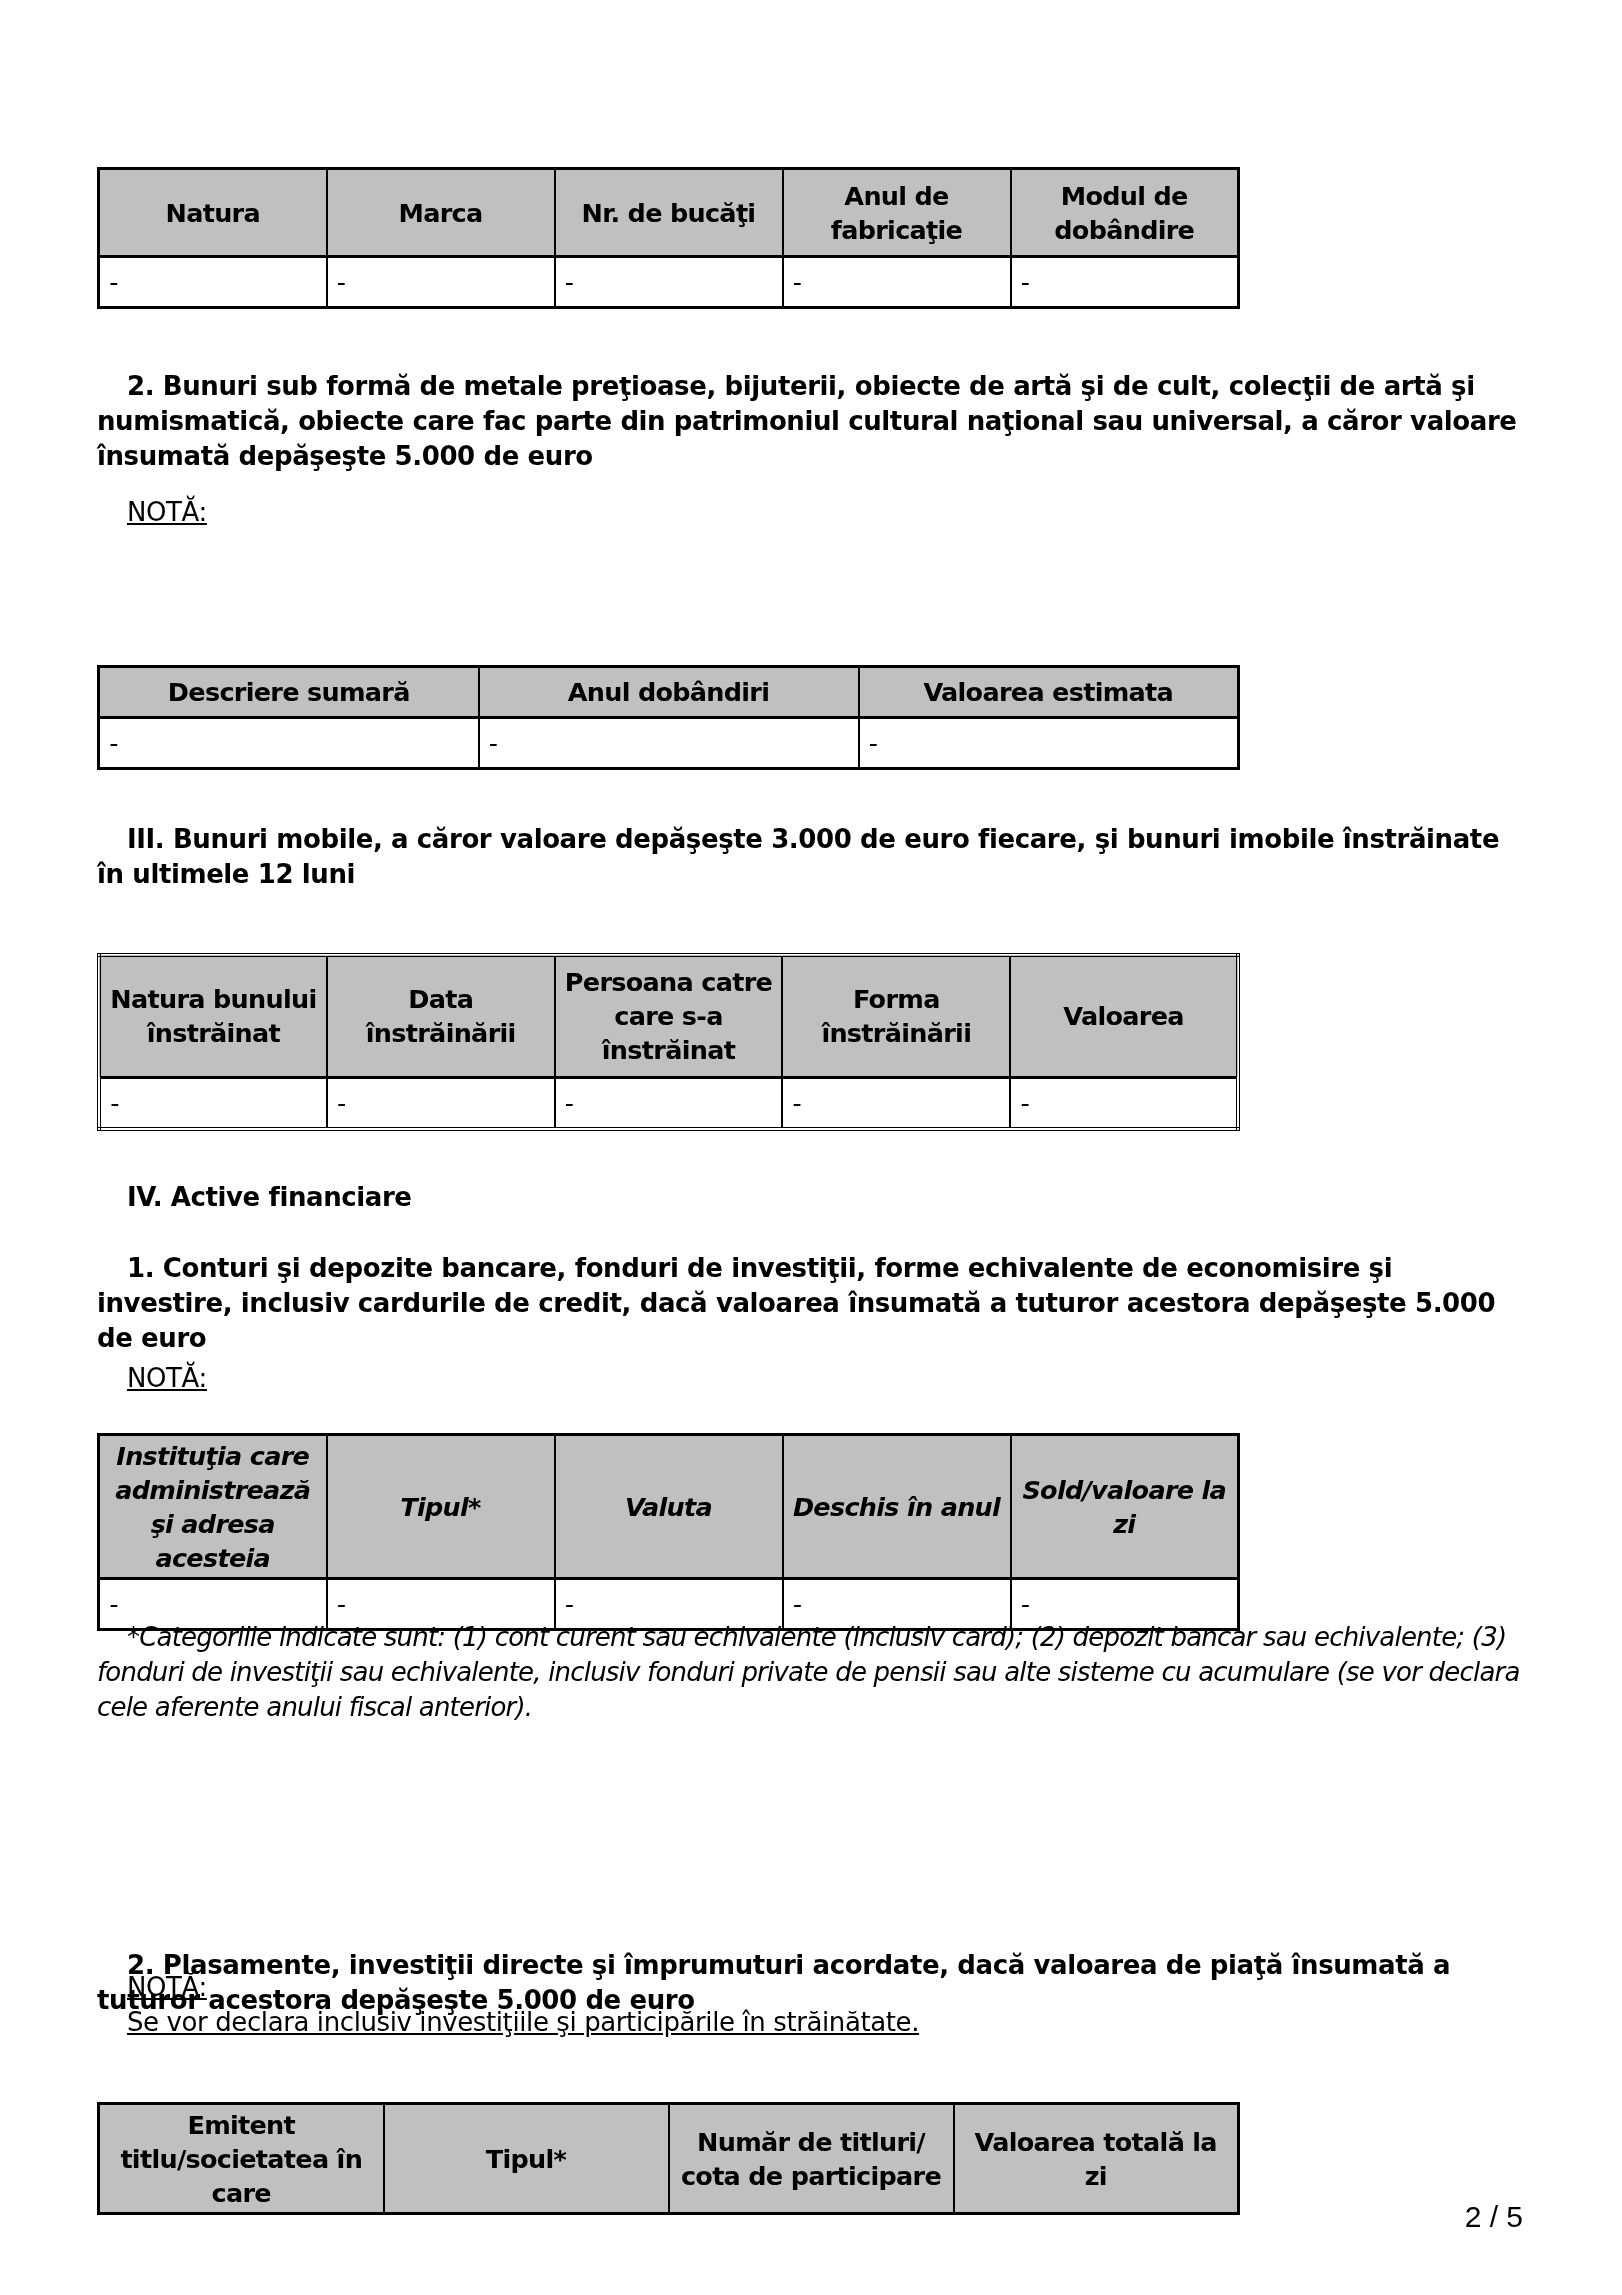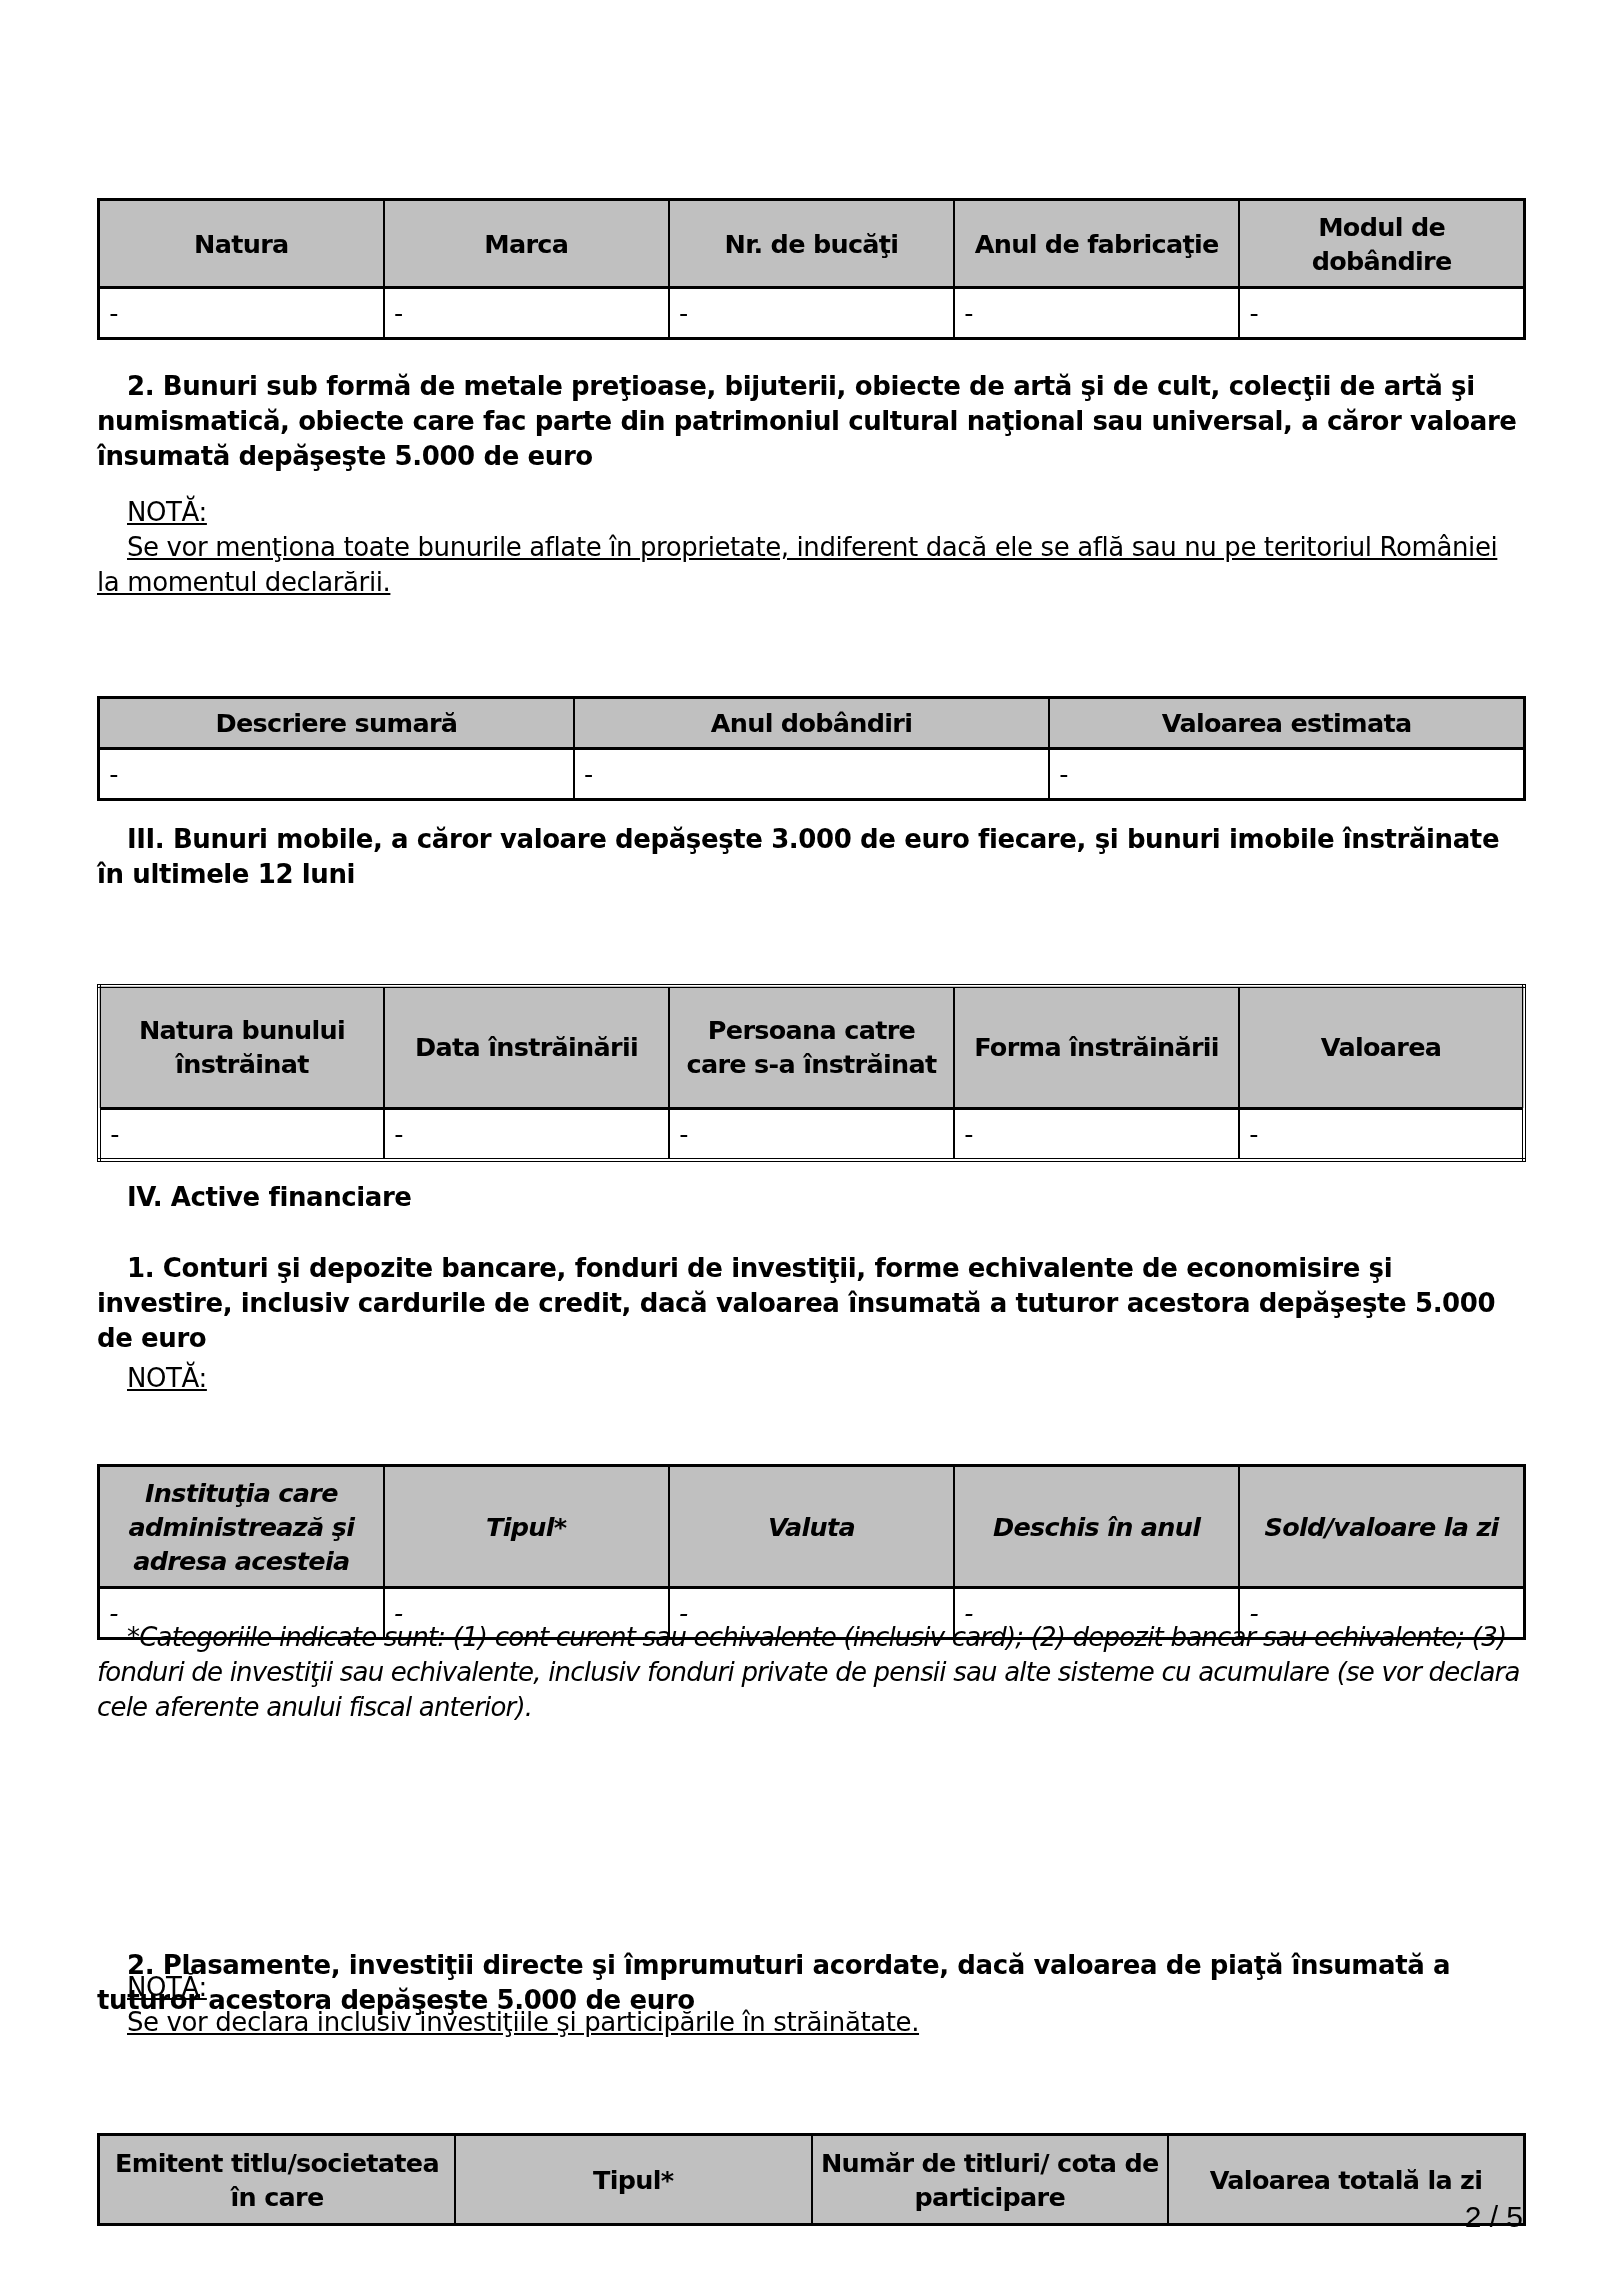--- a/index.html
+++ b/index.html
@@ -4,23 +4,22 @@
 <style>
   html, body { margin: 0; padding: 0; background: #ffffff; }
   body {
     width: 1622px; height: 2295px; position: relative; overflow: hidden;
     font-family: "DejaVu Sans", sans-serif; color: #000;
   }
   .page { position: absolute; left: 97px; top: 0; width: 1429px; }
   .block { position: absolute; left: 0; width: 1429px; }
 
   table.grid {
-    width: 1429px; border-collapse: collapse; table-layout: fixed;
+    width: 1143px; border-collapse: collapse; table-layout: fixed;
     border: 3.9px solid #000;
-    margin-top: 31px;
   }
   table.grid.double { border: 4.6px double #000; }
   table.grid th, table.grid td {
     border: 2.6px solid #000;
     font-family: "DejaVu Sans", sans-serif;
     font-size: 25.5px; line-height: 34px;
   }
   table.grid th {
     background: #c0c0c0; font-weight: bold; text-align: center;
     vertical-align: middle; padding: 2.6px 6.5px; letter-spacing: -0.7px;
@@ -82,21 +81,20 @@
         </tr>
       </tbody>
     </table>
   </div>
 
   <div class="block" style="top:353px;margin-top:16px;">
     <p class="heading">2. Bunuri sub formă de metale preţioase, bijuterii, obiecte de artă şi de cult, colecţii de artă şi numismatică, obiecte care fac parte din patrimoniul cultural naţional sau universal, a căror valoare însumată depăşeşte 5.000 de euro</p>
   </div>
   <div class="block" style="top:495px;">
     <p class="note-label">NOTĂ:</p>
-    <p class="note-text">Se vor menţiona toate bunurile aflate în proprietate, indiferent dacă ele se află sau nu pe teritoriul României la momentul declarării.</p>
   </div>
 
   <div class="block" style="top:665px;">
     <table class="grid">
       <colgroup>
           <col>
           <col>
           <col>
         </colgroup>
       <thead>

